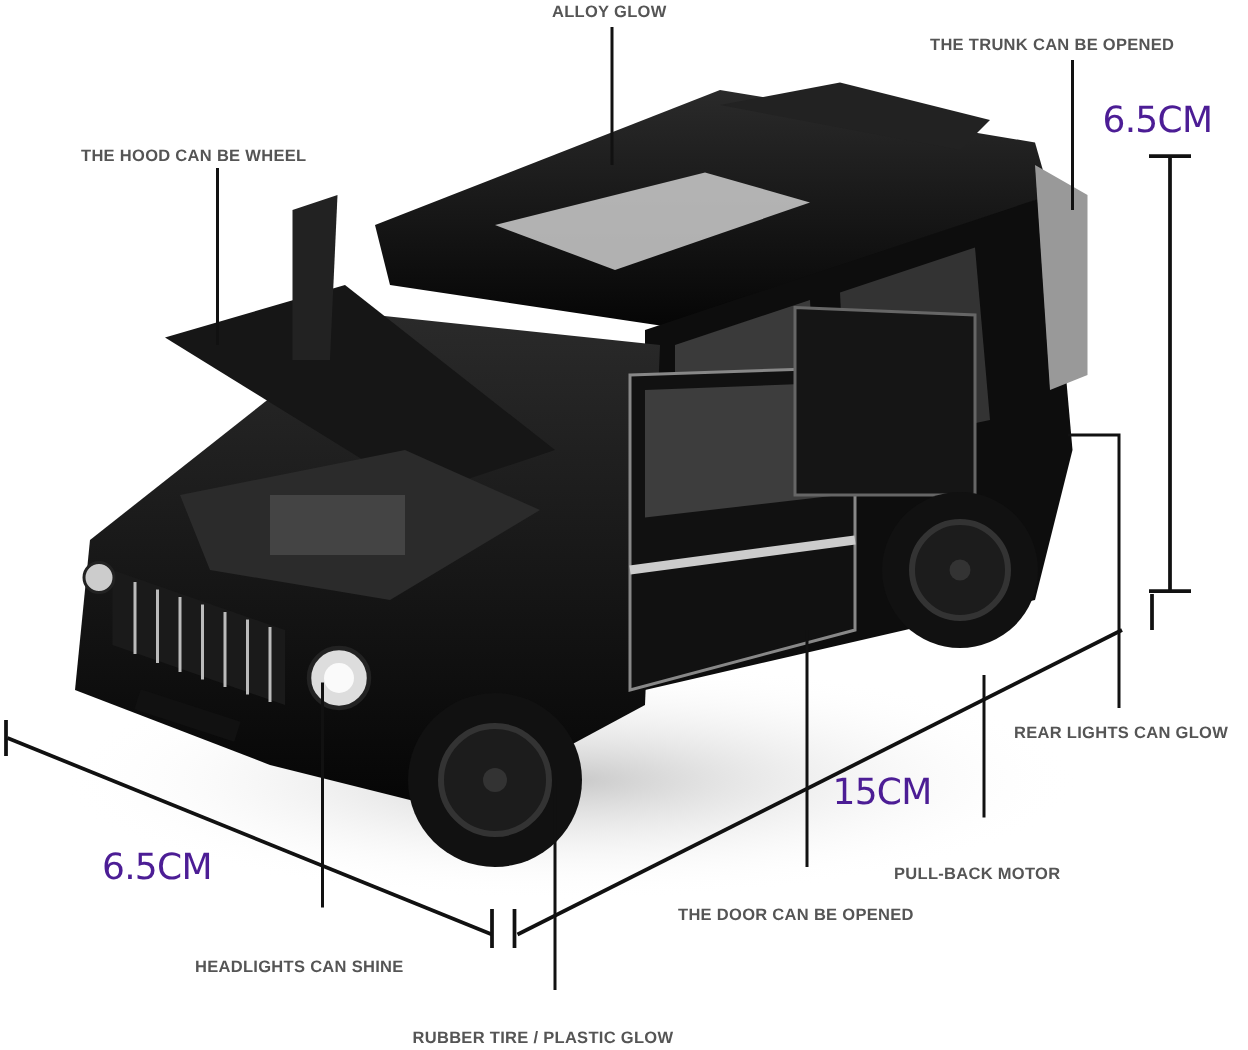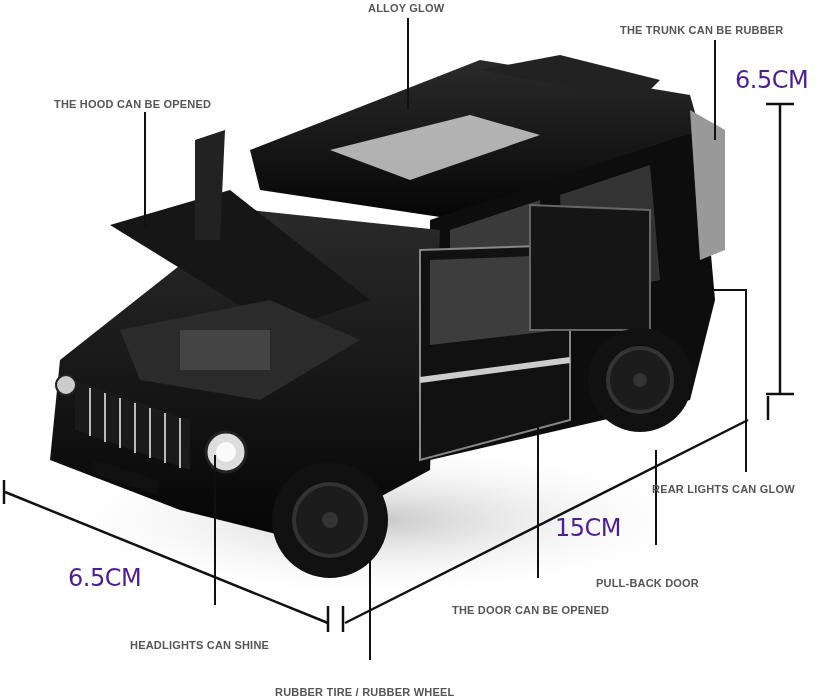--- a/index.html
+++ b/index.html
@@ -100,23 +100,23 @@
     <line x1="4" y1="480" x2="4" y2="504"></line>
     <line x1="328" y1="606" x2="328" y2="632"></line>
 
     <line x1="345" y1="623" x2="748" y2="420"></line>
     <line x1="343" y1="606" x2="343" y2="632"></line>
     <line x1="768" y1="396" x2="768" y2="420"></line>
   </g>
 </svg>
 
 <div class="label" style="left:368px;top:2px;">ALLOY GLOW</div>
-<div class="label" style="left:620px;top:24px;">THE TRUNK CAN BE RUBBER</div>
-<div class="label" style="left:54px;top:98px;">THE HOOD CAN BE OPENED</div>
-<div class="label" style="left:652px;top:483px;">REAR LIGHTS CAN GLOW</div>
-<div class="label" style="left:596px;top:577px;">PULL-BACK DOOR</div>
+<div class="label" style="left:620px;top:24px;">THE TRUNK CAN BE OPENED</div>
+<div class="label" style="left:54px;top:98px;">THE HOOD CAN BE WHEEL</div>
+<div class="label" style="left:676px;top:483px;">REAR LIGHTS CAN GLOW</div>
+<div class="label" style="left:596px;top:577px;">PULL-BACK MOTOR</div>
 <div class="label" style="left:452px;top:604px;">THE DOOR CAN BE OPENED</div>
 <div class="label" style="left:130px;top:639px;">HEADLIGHTS CAN SHINE</div>
-<div class="label" style="left:275px;top:686px;">RUBBER TIRE / RUBBER WHEEL</div>
+<div class="label" style="left:275px;top:686px;">RUBBER TIRE / PLASTIC GLOW</div>
 
 <div class="dim" style="left:735px;top:66px;">6.5CM</div>
 <div class="dim" style="left:68px;top:564px;">6.5CM</div>
 <div class="dim" style="left:555px;top:514px;text-align:center;">15CM</div>
 
 </body></html>

